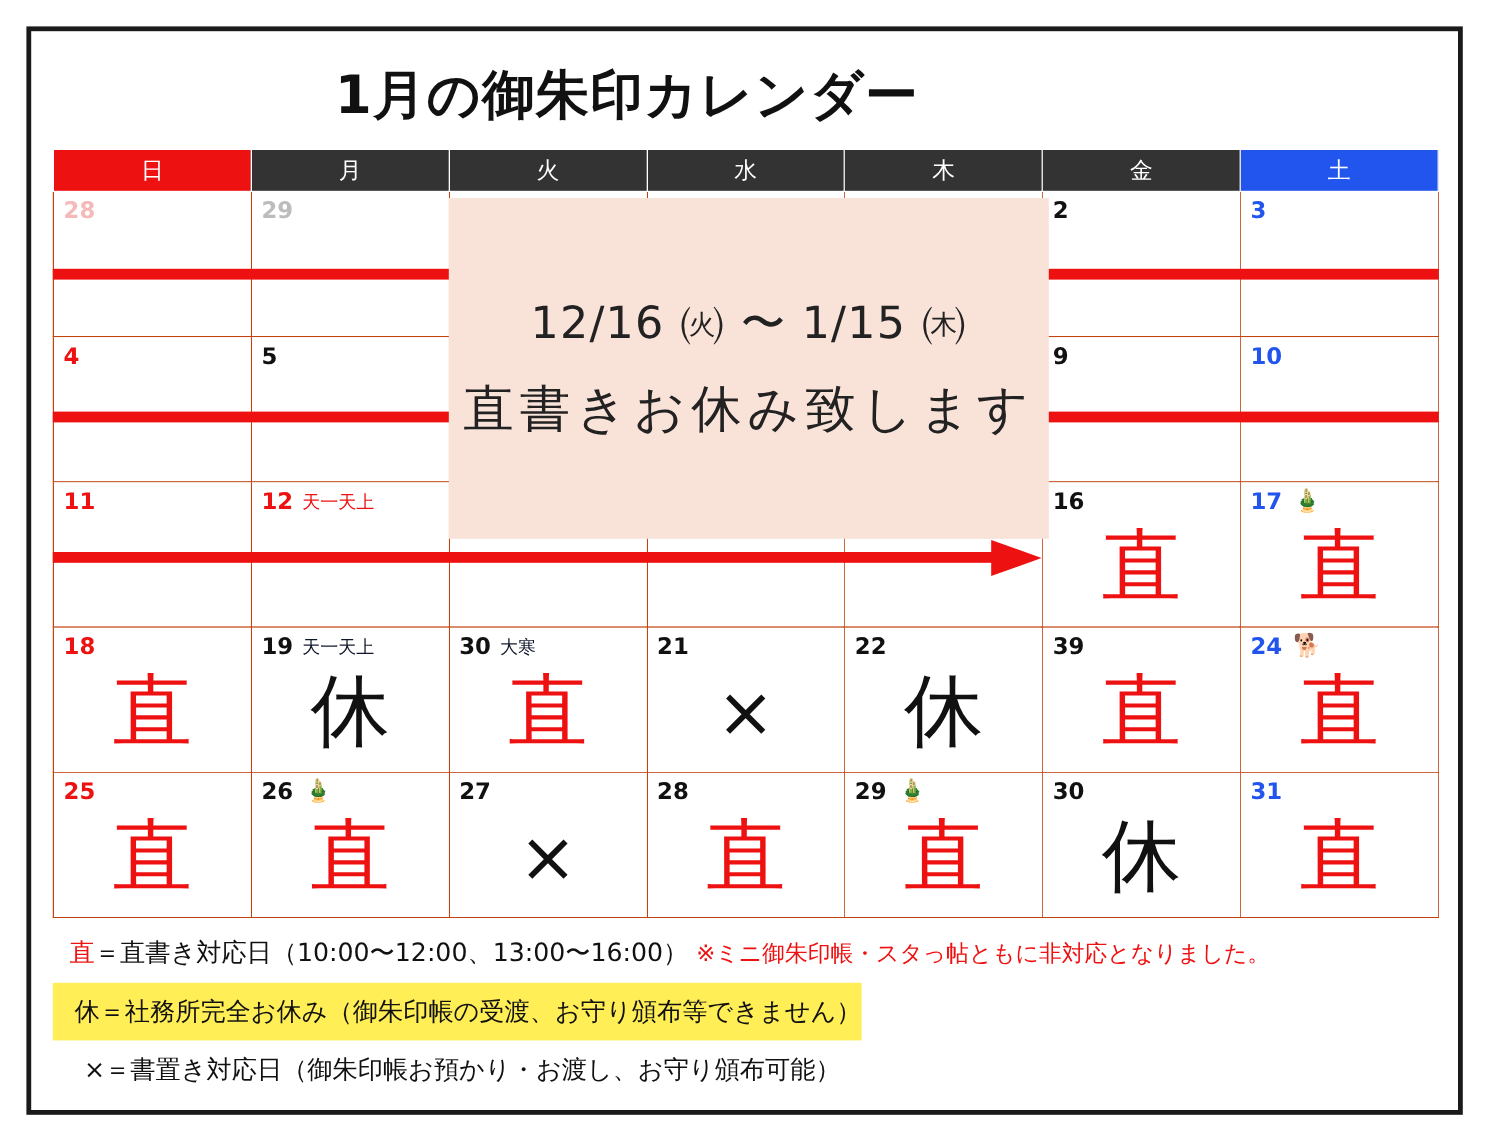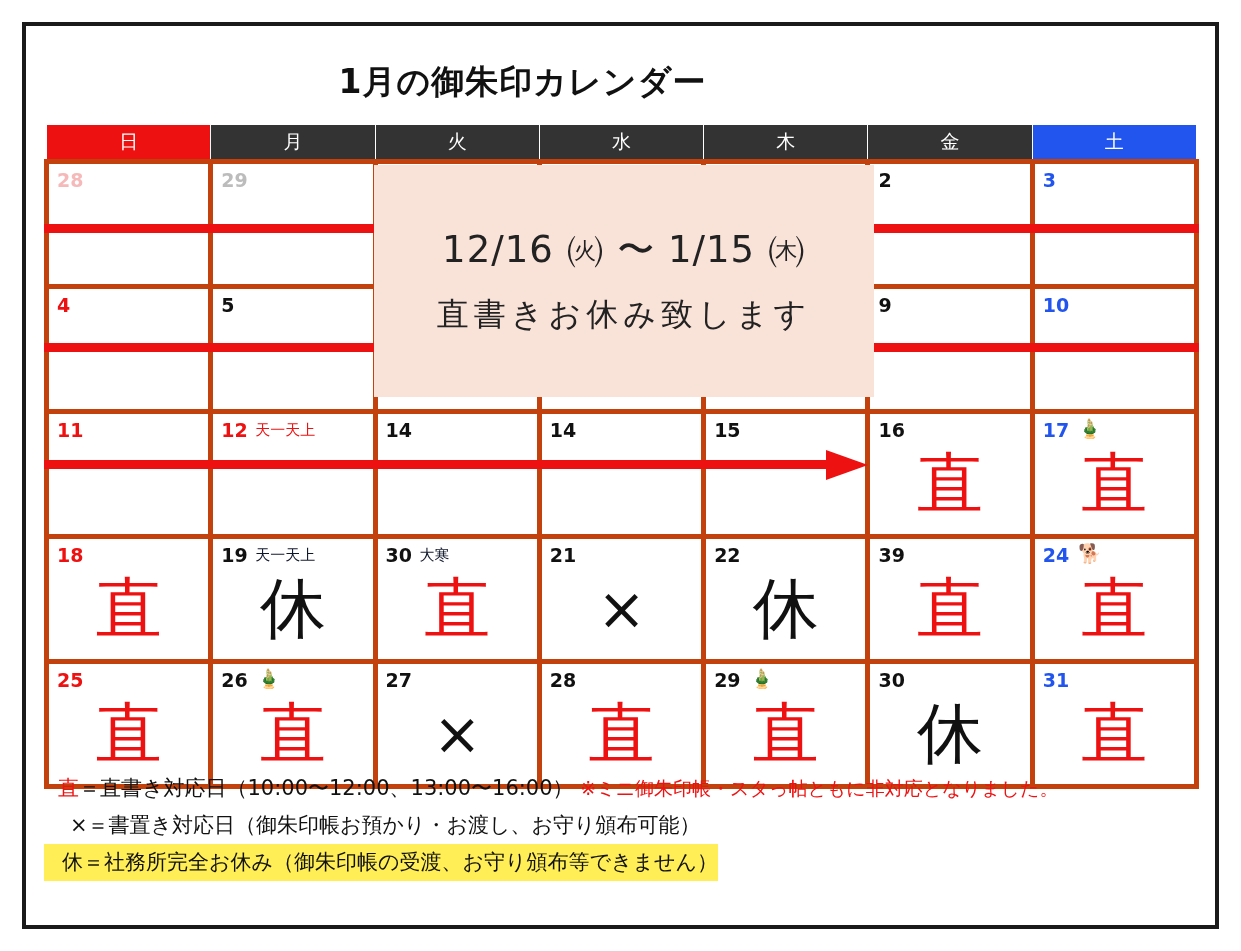--- a/index.html
+++ b/index.html
@@ -24,24 +24,24 @@
   .outer-border {
     position: absolute;
     left: 22px; top: 22px;
     width: 1197px;
     height: 907px;
     border: 4px solid #1a1a1a;
     box-sizing: border-box;
   }
   .title {
     position: absolute;
-    left: 0; top: 60px;
+    left: 0; top: 50px;
     width: 1045px;
     text-align: center;
-    font-size: 33px;
+    font-size: 44px;
     font-weight: bold;
     color: #111111;
     letter-spacing: 1px;
     font-family: "DejaVu Sans", "Liberation Sans", sans-serif;
   }
 
   
   .cal {
     position: absolute;
     left: 44px;
@@ -58,21 +58,21 @@
     border: 1px solid #ffffff;
     font-family: "DejaVu Sans", "Liberation Sans", sans-serif;
   }
   .hd-sun { background: #ee1111; }
   .hd-week { background: #333333; }
   .hd-sat { background: #2255ee; }
 
   .cal td {
     height: 120px;
     vertical-align: top;
-    border: 5px solid #c2410c;
+    border: 1px solid #c2410c;
     padding: 0;
     position: relative;
     background: #ffffff;
   }
   .daynum {
     position: absolute;
     left: 8px; top: 5px;
     font-size: 19px;
     font-weight: bold;
     font-family: "DejaVu Sans", "Liberation Sans", sans-serif;
@@ -133,53 +133,53 @@
     border-top: 15px solid transparent;
     border-bottom: 15px solid transparent;
   }
 
   
   .notice {
     position: absolute;
     left: 374px;
     top: 165px;
     width: 500px;
-    height: 232px;
+    height: 284px;
     background: #f9e2d8;
     display: flex;
     flex-direction: column;
     align-items: center;
     justify-content: center;
     gap: 18px;
   }
   .notice-line1 {
     font-size: 37px;
     color: #222222;
     font-family: "DejaVu Sans", "Liberation Sans", sans-serif;
     letter-spacing: 1px;
   }
   .notice-line2 {
-    font-size: 32px;
+    font-size: 42px;
     color: #222222;
     font-family: "DejaVu Sans", "Liberation Sans", sans-serif;
     letter-spacing: 5px;
   }
 
   
   .legend {
     position: absolute;
     left: 44px;
     top: 770px;
     width: 1155px;
   }
   .legend-row {
     font-size: 21px;
     font-family: "DejaVu Sans", "Liberation Sans", sans-serif;
     color: #111111;
-    line-height: 37px;
+    line-height: 48px;
     white-space: nowrap;
   }
   .legend-row.r1 { padding-left: 14px; }
   .legend-row.r2 { padding-left: 26px; }
   .legend-row.r3 { background: #ffee55; padding-left: 18px; display: inline-block; }
   .lg-red { color: #ee1111; }
   .lg-small { font-size: 19px; }
 </style>
 </head>
 <body>
@@ -352,17 +352,17 @@
 
   <div class="notice">
     <div class="notice-line1">12/16 ㈫ 〜 1/15 ㈭</div>
     <div class="notice-line2">直書きお休み致します</div>
   </div>
 
   <div class="legend">
     <div class="legend-row r1">
       <span class="lg-red">直</span><span>＝直書き対応日（10:00〜12:00、13:00〜16:00）</span>&nbsp;<span class="lg-red lg-small">※ミニ御朱印帳・スタっ帖ともに非対応となりました。</span>
     </div>
+    <div class="legend-row r3">休＝社務所完全お休み（御朱印帳の受渡、お守り頒布等できません）</div>
     <div class="legend-row r2">×＝書置き対応日（御朱印帳お預かり・お渡し、お守り頒布可能）</div>
-    <div class="legend-row r3">休＝社務所完全お休み（御朱印帳の受渡、お守り頒布等できません）</div>
   </div>
 
 </div>
 
 </body></html>

